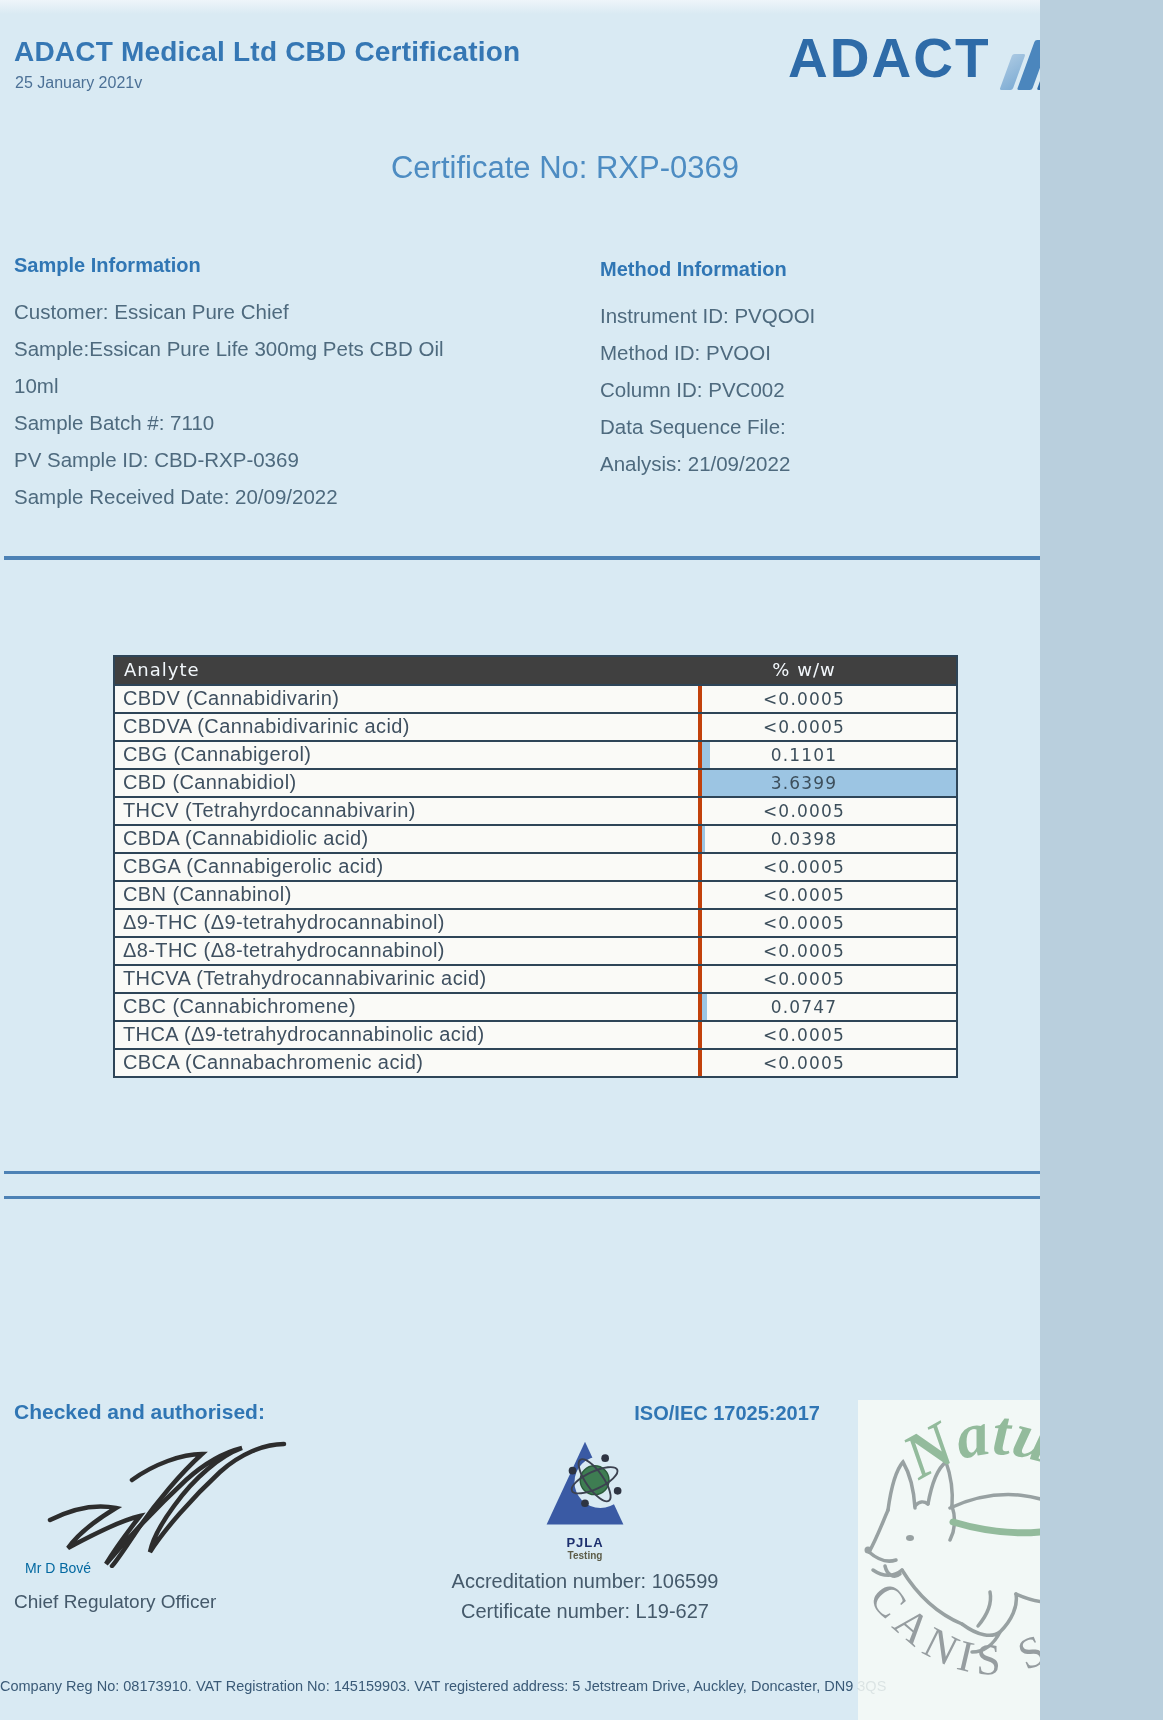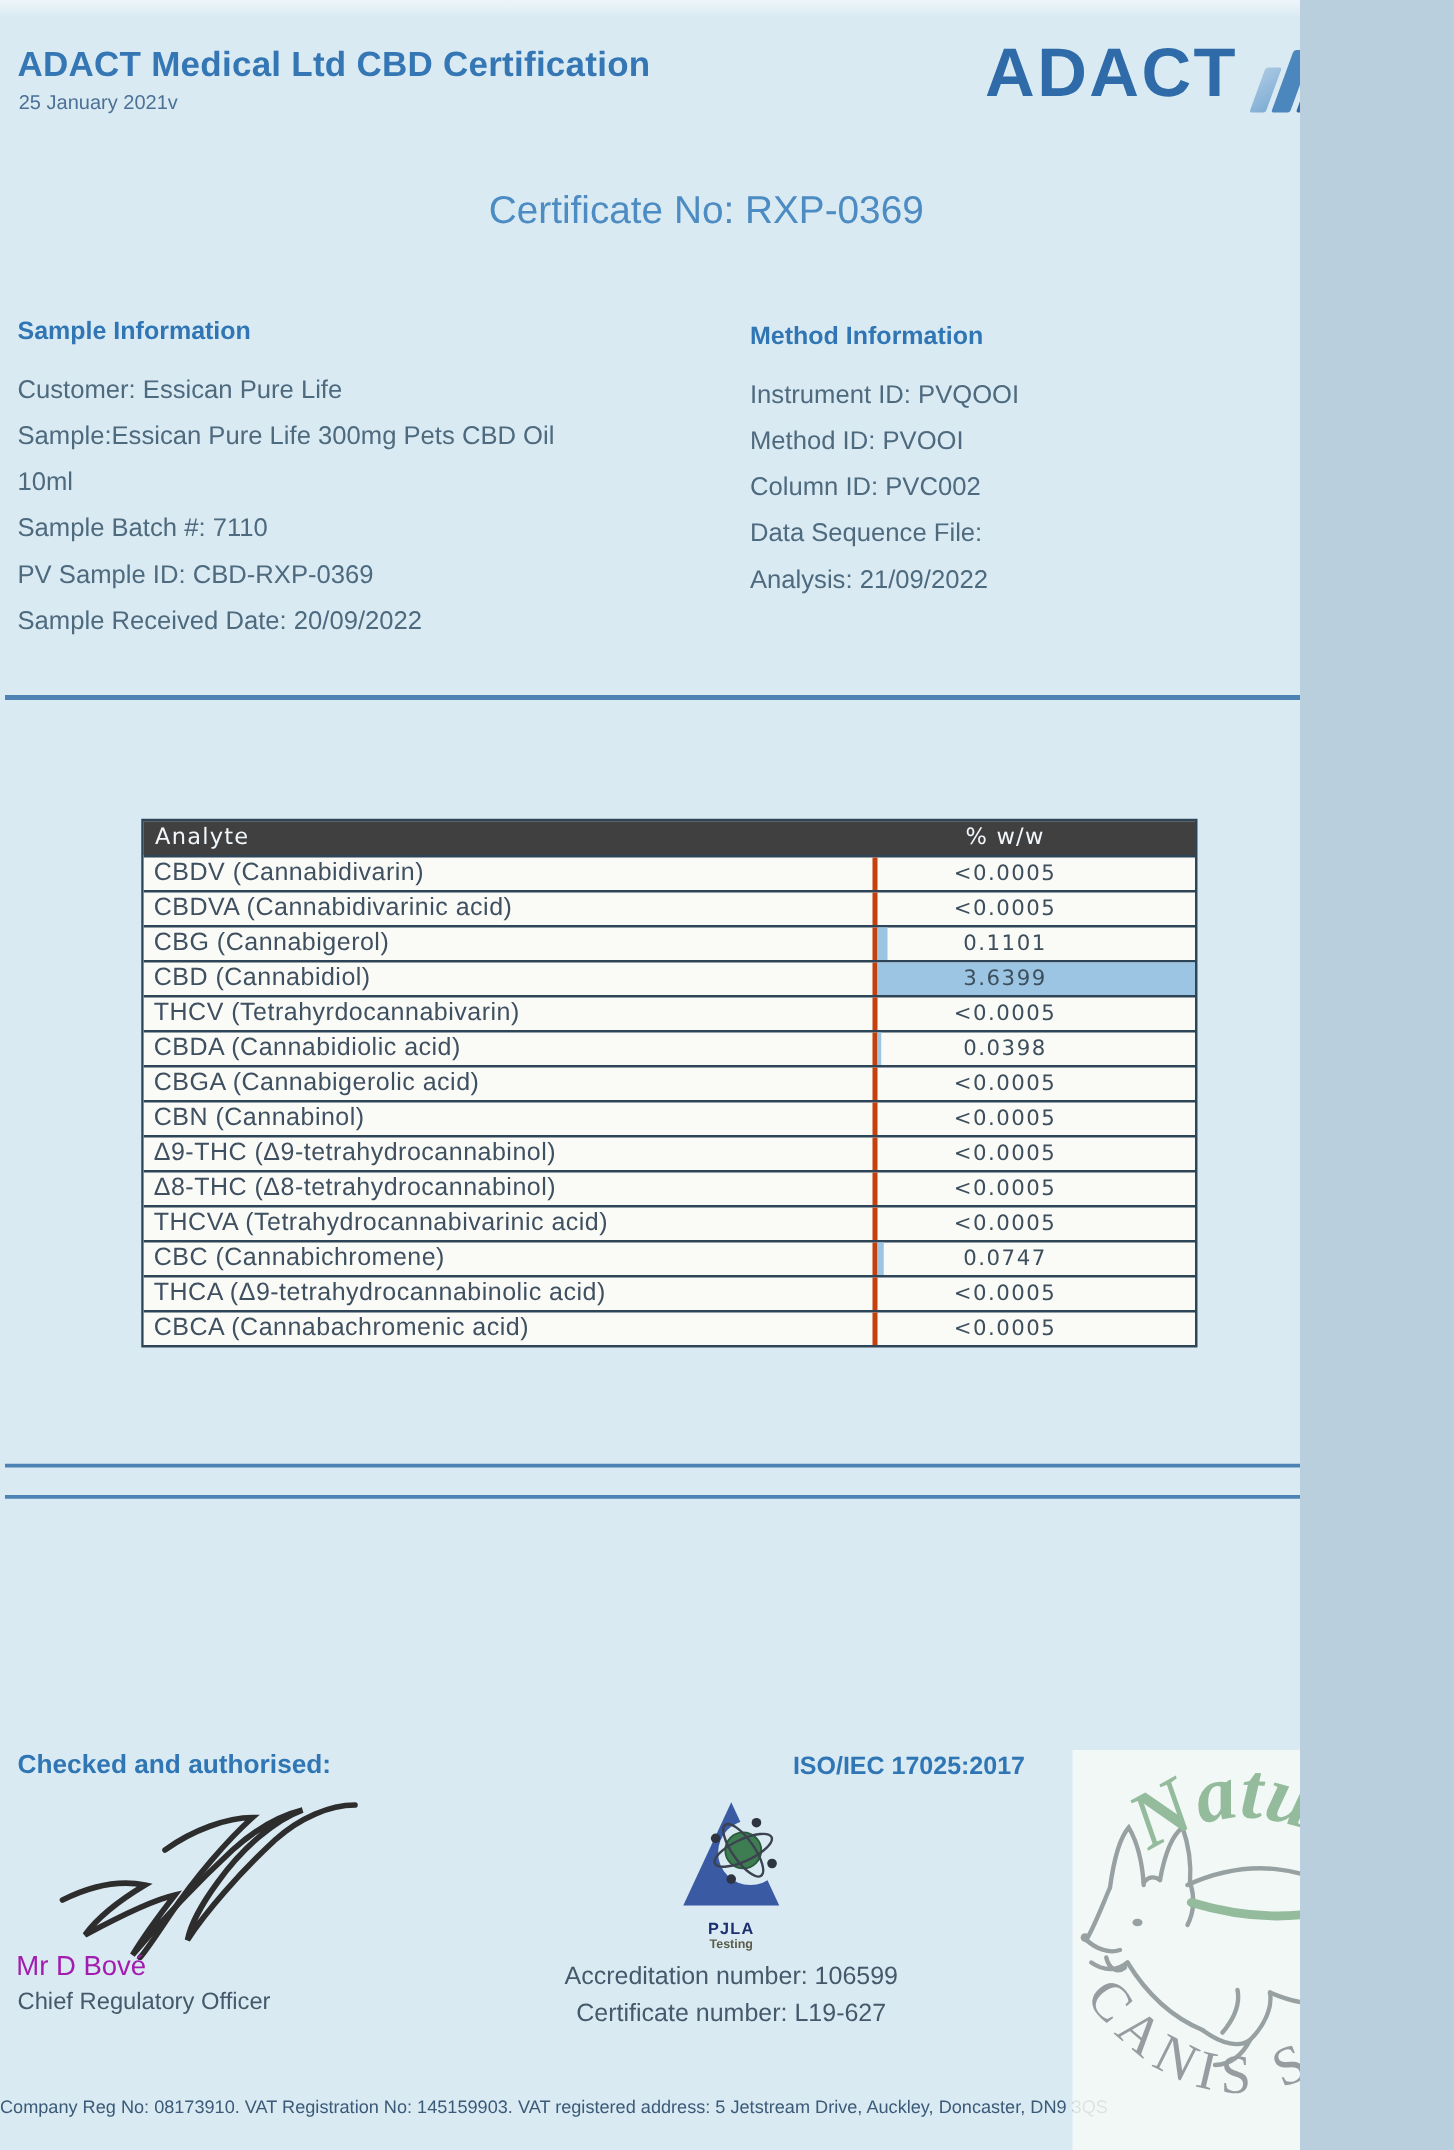--- a/index.html
+++ b/index.html
@@ -48,21 +48,21 @@
     font-size:20px;letter-spacing:.4px;color:#3f5060;border-right:4px solid #c2410c;
     white-space:nowrap;overflow:hidden;}
   .c-value{flex:1;position:relative;text-align:center;}
   .c-bar{position:absolute;left:0;top:0;bottom:0;background:#9cc5e3;}
   .c-valtext{position:relative;display:block;padding:3px 50px 0 0;
     font-family:"DejaVu Sans",sans-serif;font-size:17px;letter-spacing:1.2px;color:#3d4f5c;}
 
   
   .auth-heading{left:14px;top:1400px;font-size:21px;font-weight:bold;color:#3076b4;}
   .signature{left:40px;top:1428px;}
-  .auth-name{left:13px;top:1560px;font-size:22px;color:#a21caf;}
+  .auth-name{left:25px;top:1560px;font-size:14px;color:#0369a1;}
   .auth-role{left:14px;top:1591px;font-size:19px;color:#44596a;}
 
   
   .iso-heading{left:350px;top:1402px;width:470px;text-align:right;font-size:20px;font-weight:bold;color:#3076b4;}
   .pjla-logo{left:537px;top:1438px;}
   .pjla-name{left:350px;top:1535px;width:470px;text-align:center;
     font-size:13px;font-weight:bold;color:#1c2f6e;letter-spacing:1px;}
   .pjla-sub{left:350px;top:1550px;width:470px;text-align:center;
     font-size:10px;font-weight:bold;color:#5c5c48;}
   .accr-num{left:350px;top:1570px;width:470px;text-align:center;font-size:20px;color:#44596a;}
@@ -88,21 +88,21 @@
       <span class="logo-bar bar-b"></span>
       <span class="logo-bar bar-c"></span>
     </span>
     <span class="logo-tm">TM</span>
   </div>
 
   <div class="abs cert-line">Certificate No: RXP-0369</div>
 
   <div class="abs sample-block">
     <div class="info-heading">Sample Information</div>
-    <div class="info-line">Customer: Essican Pure Life</div>
+    <div class="info-line">Customer: Essican Pure Chief</div>
     <div class="info-line">Sample:Essican Pure Life 300mg Pets CBD Oil</div>
     <div class="info-line">10ml</div>
     <div class="info-line">Sample Batch #: 7110</div>
     <div class="info-line">PV Sample ID: CBD-RXP-0369</div>
     <div class="info-line">Sample Received Date: 20/09/2022</div>
   </div>
 
   <div class="abs method-block">
     <div class="info-heading">Method Information</div>
     <div class="info-line">Instrument ID: PVQOOI</div>

